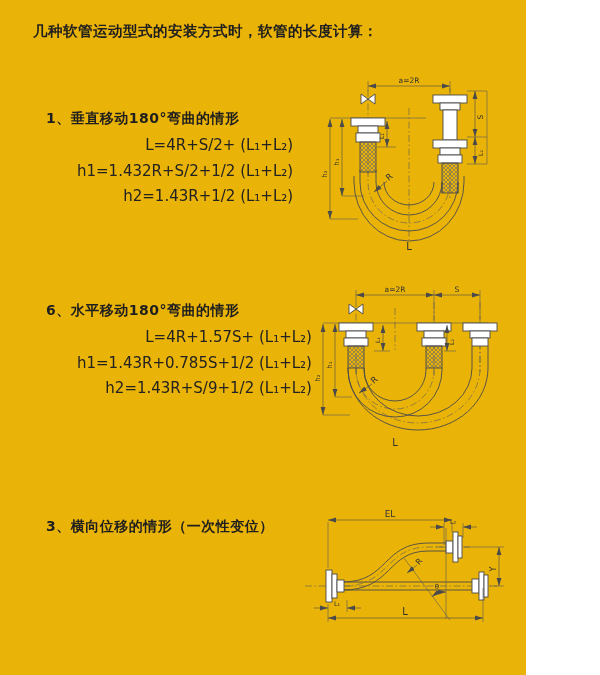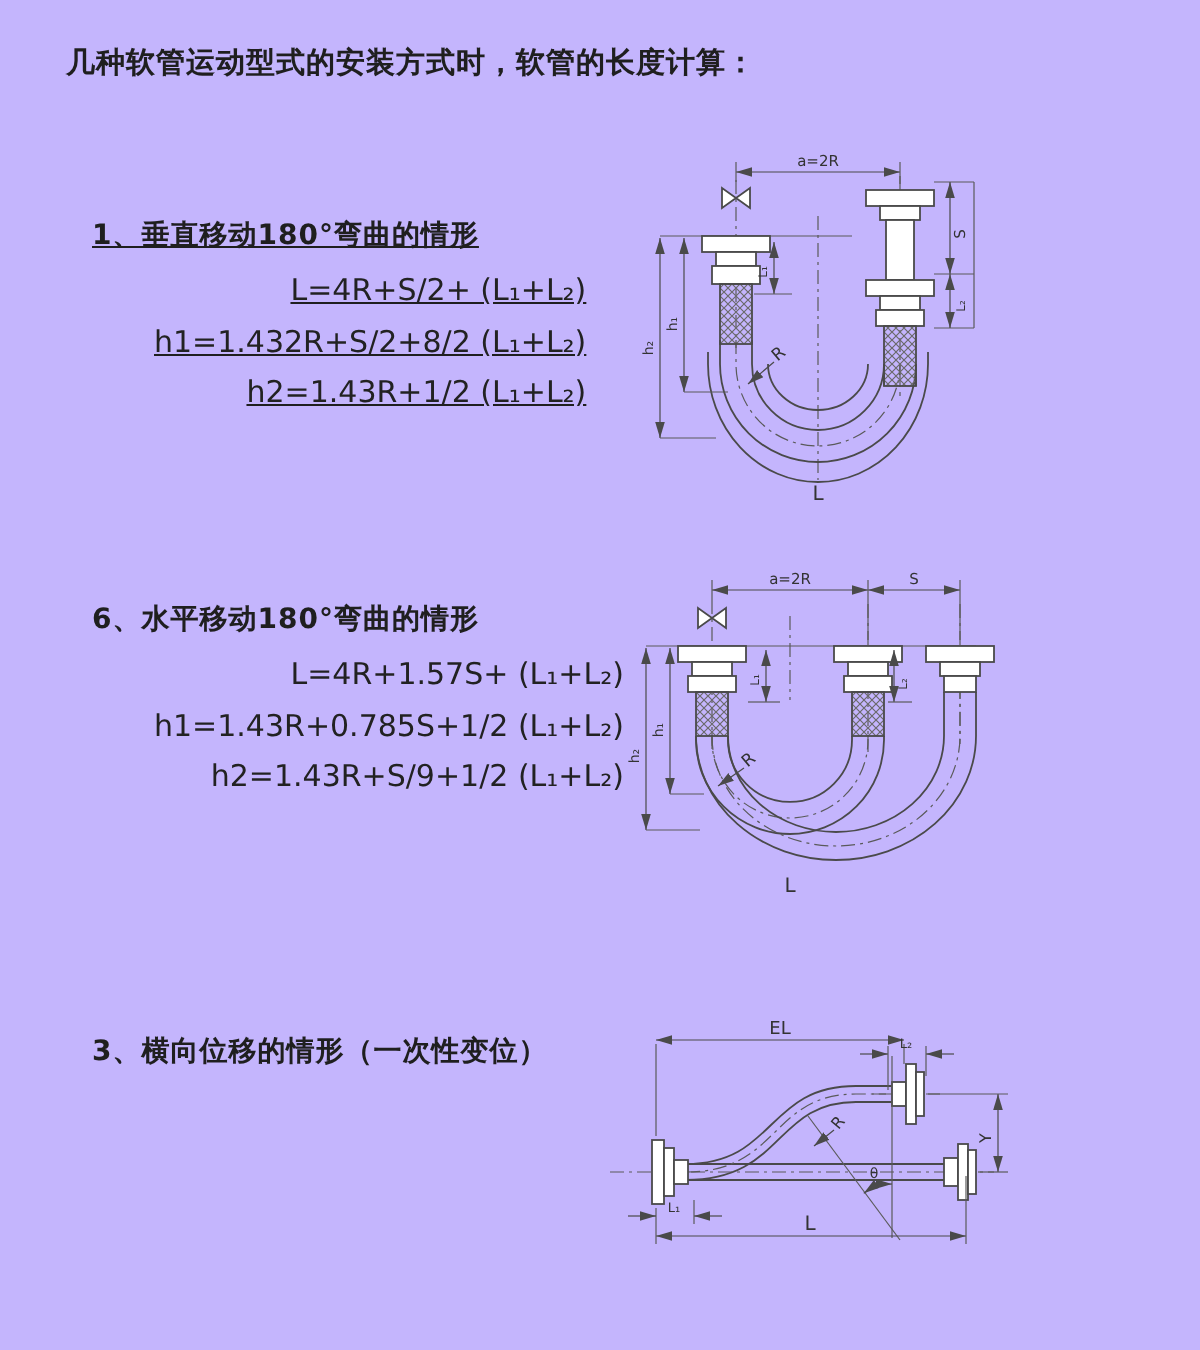--- a/index.html
+++ b/index.html
@@ -1,16 +1,16 @@
 <!DOCTYPE html>
 <html><head>
 <meta charset="utf-8">
 <style>
   html,body{margin:0;padding:0;background:#fff;}
-  .page{position:relative;width:600px;height:675px;background:#c4b5fd;overflow:hidden;
+  .page{position:relative;width:526px;height:675px;background:#eab308;overflow:hidden;
         font-family:"DejaVu Sans","Liberation Sans",sans-serif;color:#1f1f1f;}
   .title{position:absolute;left:33px;top:22px;font-size:14.5px;font-weight:bold;letter-spacing:0.5px;}
   .section{position:absolute;left:46px;}
   .sec-heading{font-size:14px;font-weight:bold;letter-spacing:0.5px;line-height:18px;}
   .formulas{margin-left:31px;margin-top:6px;}
   .formula{font-size:15px;line-height:25.5px;white-space:pre;color:#222;text-align:right;}
   .diagram{position:absolute;}
   
   svg .ln{stroke:#4a4a4a;stroke-width:0.9;fill:none;}
   svg .thin{stroke:#5a5a5a;stroke-width:0.6;fill:none;}
@@ -21,25 +21,25 @@
   svg .dim{stroke:#4a4a4a;stroke-width:0.6;fill:none;}
   svg text{fill:#333;font-family:"DejaVu Sans","Liberation Sans",sans-serif;}
 </style>
 </head>
 <body>
 
 <div class="page">
 
   <div class="title">几种软管运动型式的安装方式时，软管的长度计算：</div>
 
-  <div class="section" style="top:109px;text-decoration:underline;">
+  <div class="section" style="top:109px;">
     <div class="sec-heading">1、垂直移动180°弯曲的情形</div>
     <div class="formulas">
       <div class="formula">L=4R+S/2+ (L₁+L₂)</div>
-      <div class="formula">h1=1.432R+S/2+8/2 (L₁+L₂)</div>
+      <div class="formula">h1=1.432R+S/2+1/2 (L₁+L₂)</div>
       <div class="formula">h2=1.43R+1/2 (L₁+L₂)</div>
     </div>
   </div>
 
   <div class="section" style="top:301px;">
     <div class="sec-heading">6、水平移动180°弯曲的情形</div>
     <div class="formulas">
       <div class="formula">L=4R+1.57S+ (L₁+L₂)</div>
       <div class="formula">h1=1.43R+0.785S+1/2 (L₁+L₂)</div>
       <div class="formula">h2=1.43R+S/9+1/2 (L₁+L₂)</div>

